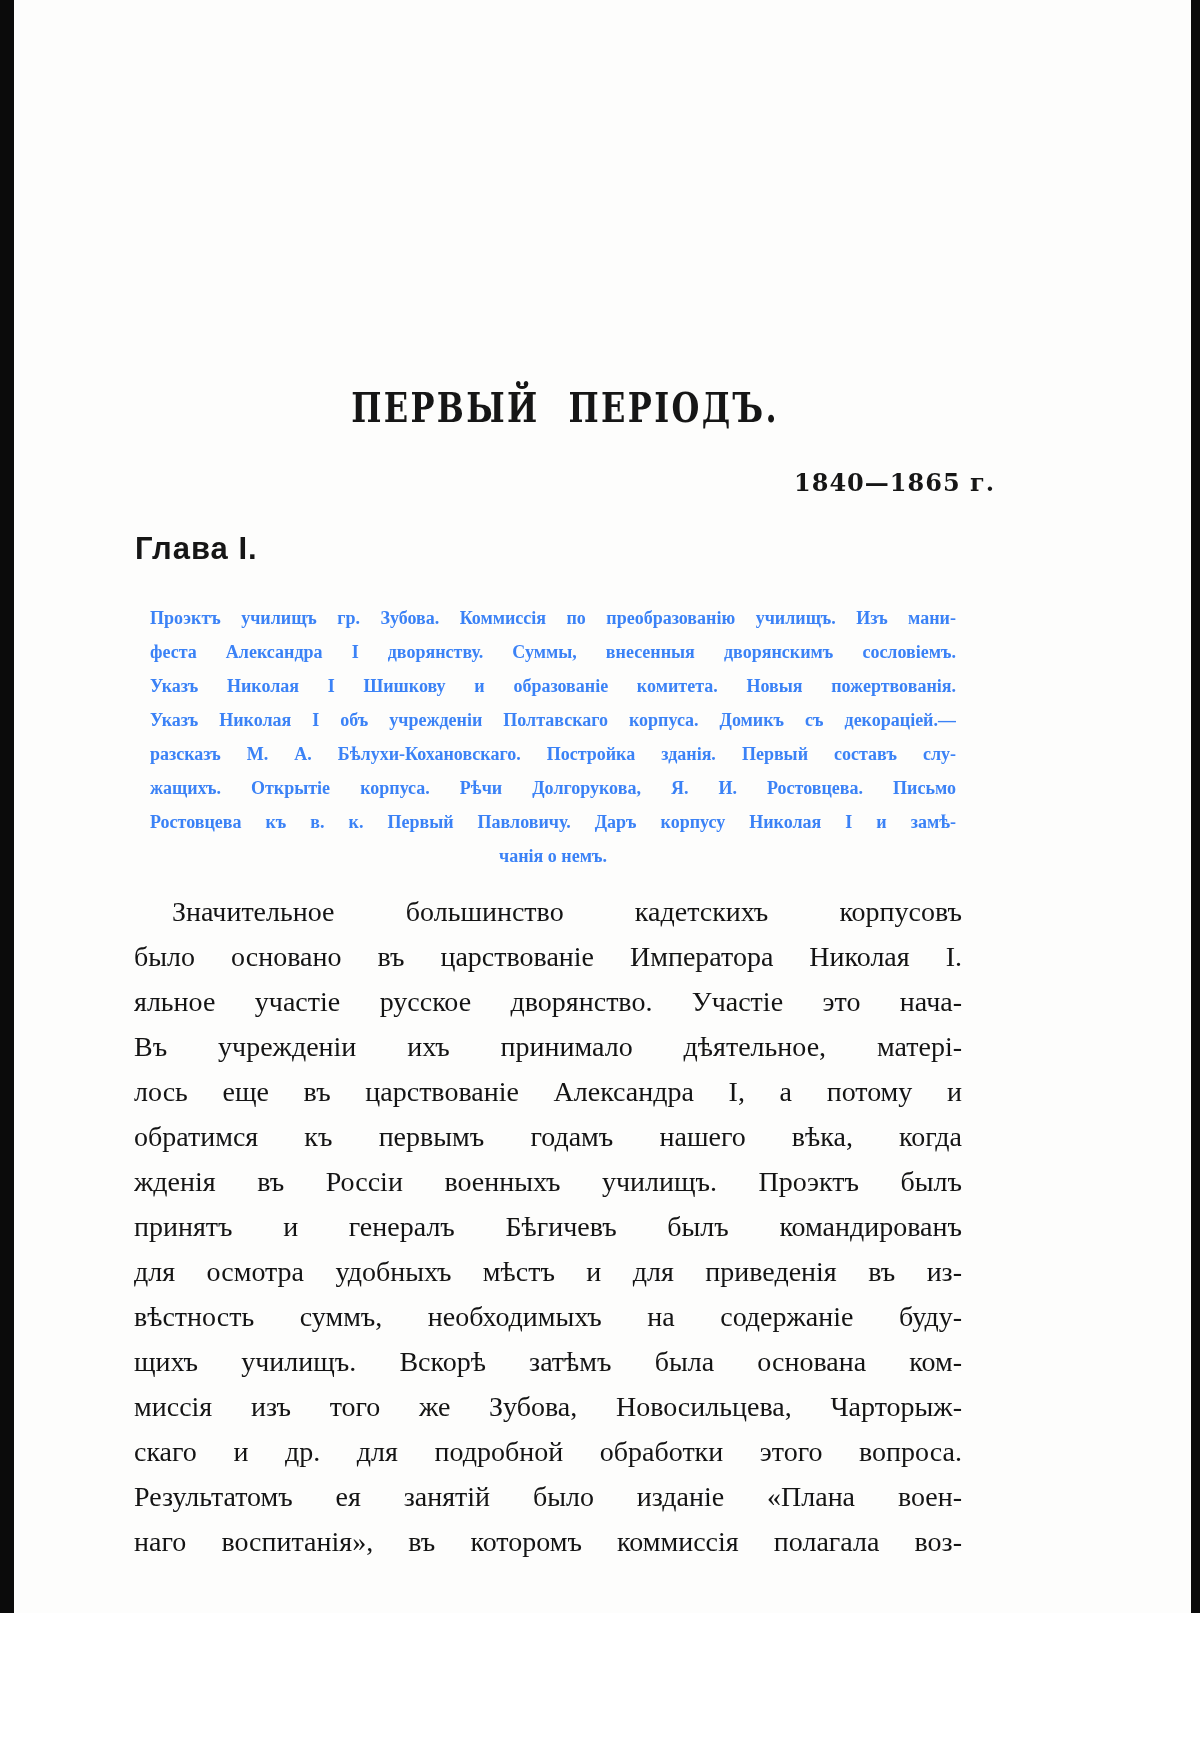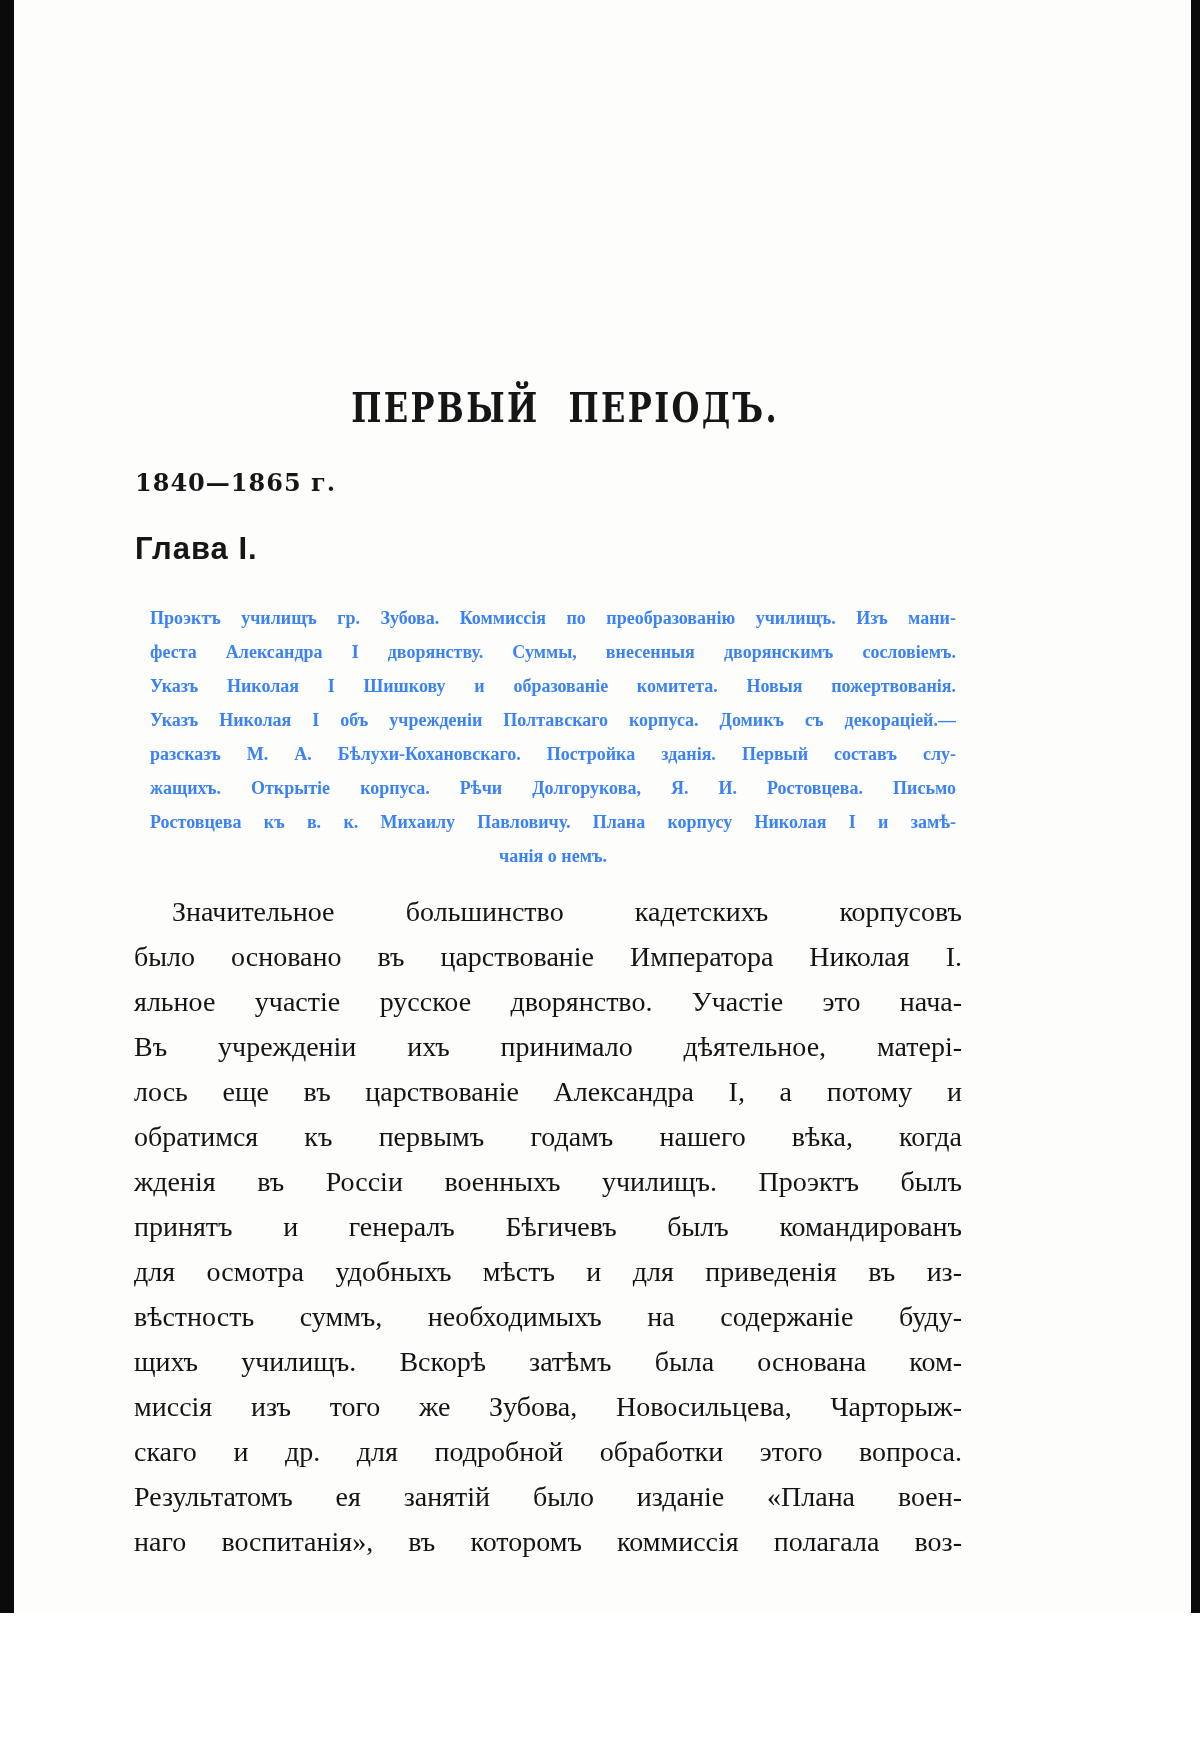--- a/index.html
+++ b/index.html
@@ -34,21 +34,21 @@
     word-spacing: 20px;
     transform: scaleX(0.78);
     transform-origin: 50% 50%;
     white-space: nowrap;
   }
   .period-date {
     position: absolute;
     top: 468px;
     left: 135px;
     width: 860px;
-    text-align: left;
+    text-align: right;
     font-family: "DejaVu Serif", serif;
     font-weight: bold;
     font-size: 24px;
     letter-spacing: 1px;
   }
   .chapter-heading {
     position: absolute;
     top: 531px;
     left: 135px;
     width: 860px;
@@ -123,21 +123,21 @@
 
   <div class="chapter-heading">Глава I.</div>
 
   <div class="chapter-summary">
       <div class="summary-line">Проэктъ училищъ гр. Зубова. Коммиссія по преобразованію училищъ. Изъ мани-</div>
       <div class="summary-line">феста Александра I дворянству. Суммы, внесенныя дворянскимъ сословіемъ.</div>
       <div class="summary-line">Указъ Николая I Шишкову и образованіе комитета. Новыя пожертвованія.</div>
       <div class="summary-line">Указъ Николая I объ учрежденіи Полтавскаго корпуса. Домикъ съ декораціей.—</div>
       <div class="summary-line">разсказъ М. А. Бѣлухи-Кохановскаго. Постройка зданія. Первый составъ слу-</div>
       <div class="summary-line">жащихъ. Открытіе корпуса. Рѣчи Долгорукова, Я. И. Ростовцева. Письмо</div>
-      <div class="summary-line">Ростовцева къ в. к. Михаилу Павловичу. Плана корпусу Николая I и замѣ-</div>
+      <div class="summary-line">Ростовцева къ в. к. Первый Павловичу. Даръ корпусу Николая I и замѣ-</div>
       <div class="summary-line">чанія о немъ.</div>
     </div>
 
   <div class="body-text">
       <div class="body-line">Значительное большинство кадетскихъ корпусовъ</div>
       <div class="body-line">было основано въ царствованіе Императора Николая I.</div>
       <div class="body-line">яльное участіе русское дворянство. Участіе это нача-</div>
       <div class="body-line">Въ учрежденіи ихъ принимало дѣятельное, матері-</div>
       <div class="body-line">лось еще въ царствованіе Александра I, а потому и</div>
       <div class="body-line">обратимся къ первымъ годамъ нашего вѣка, когда</div>

